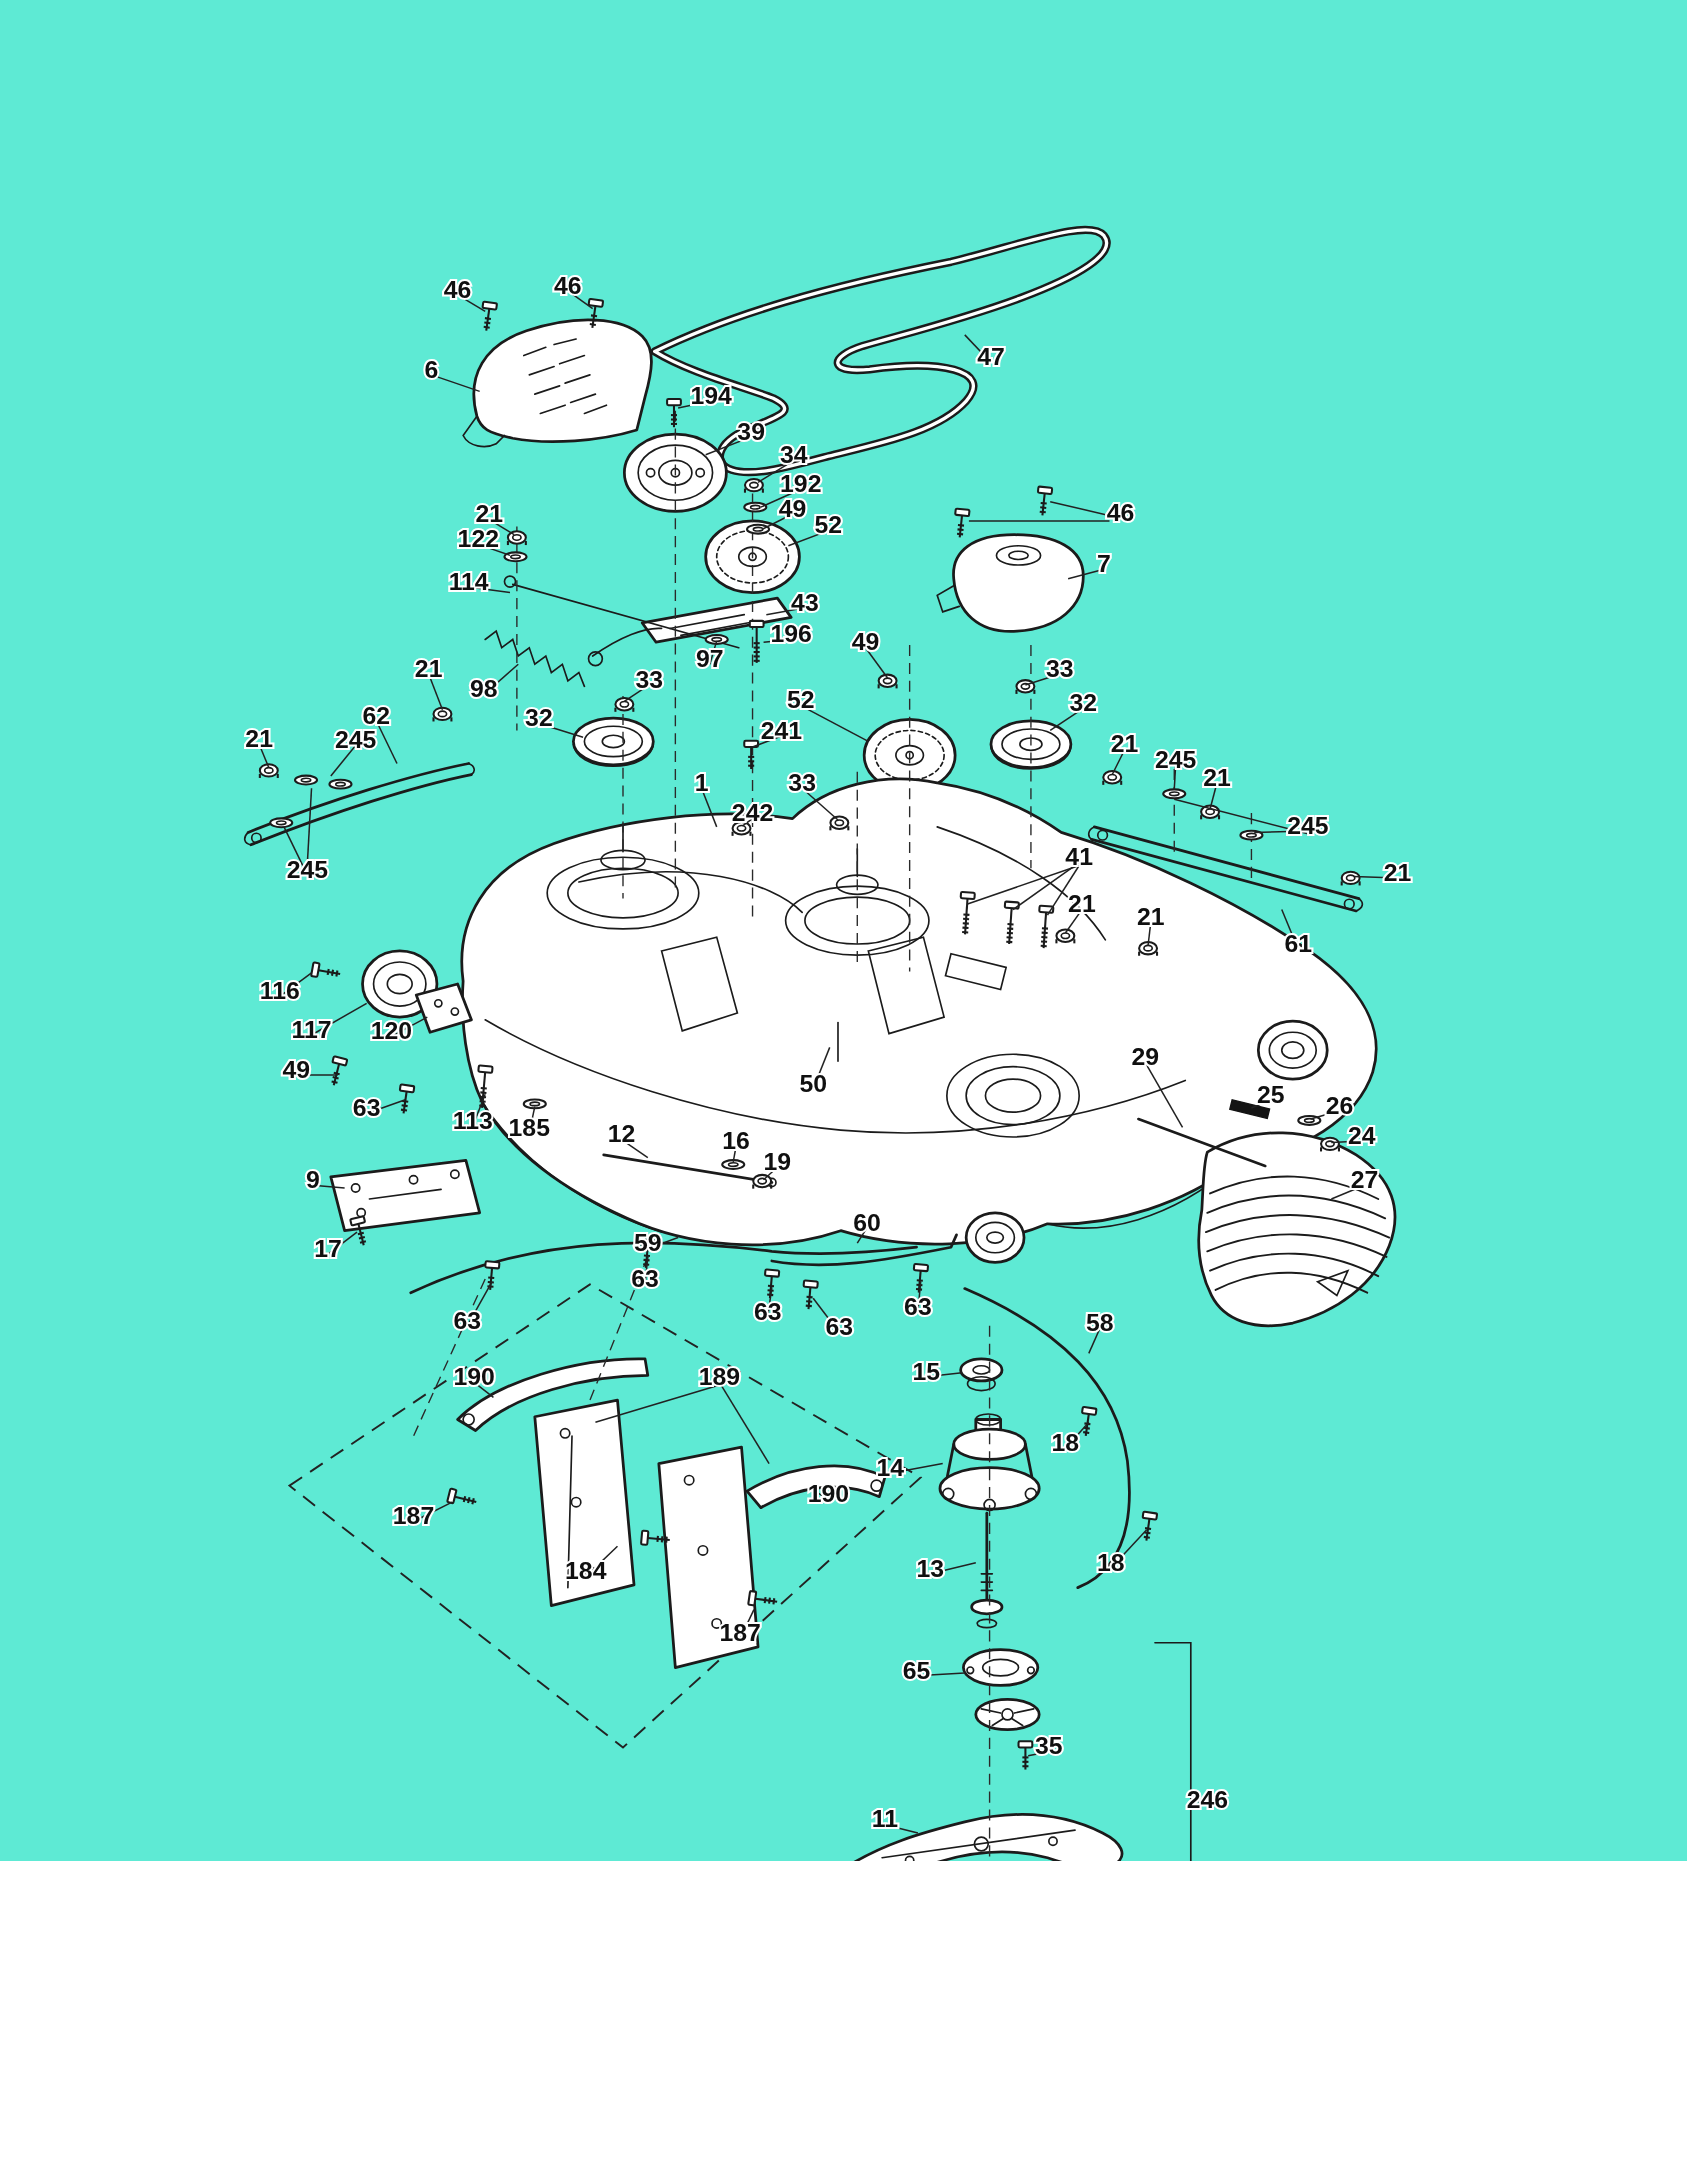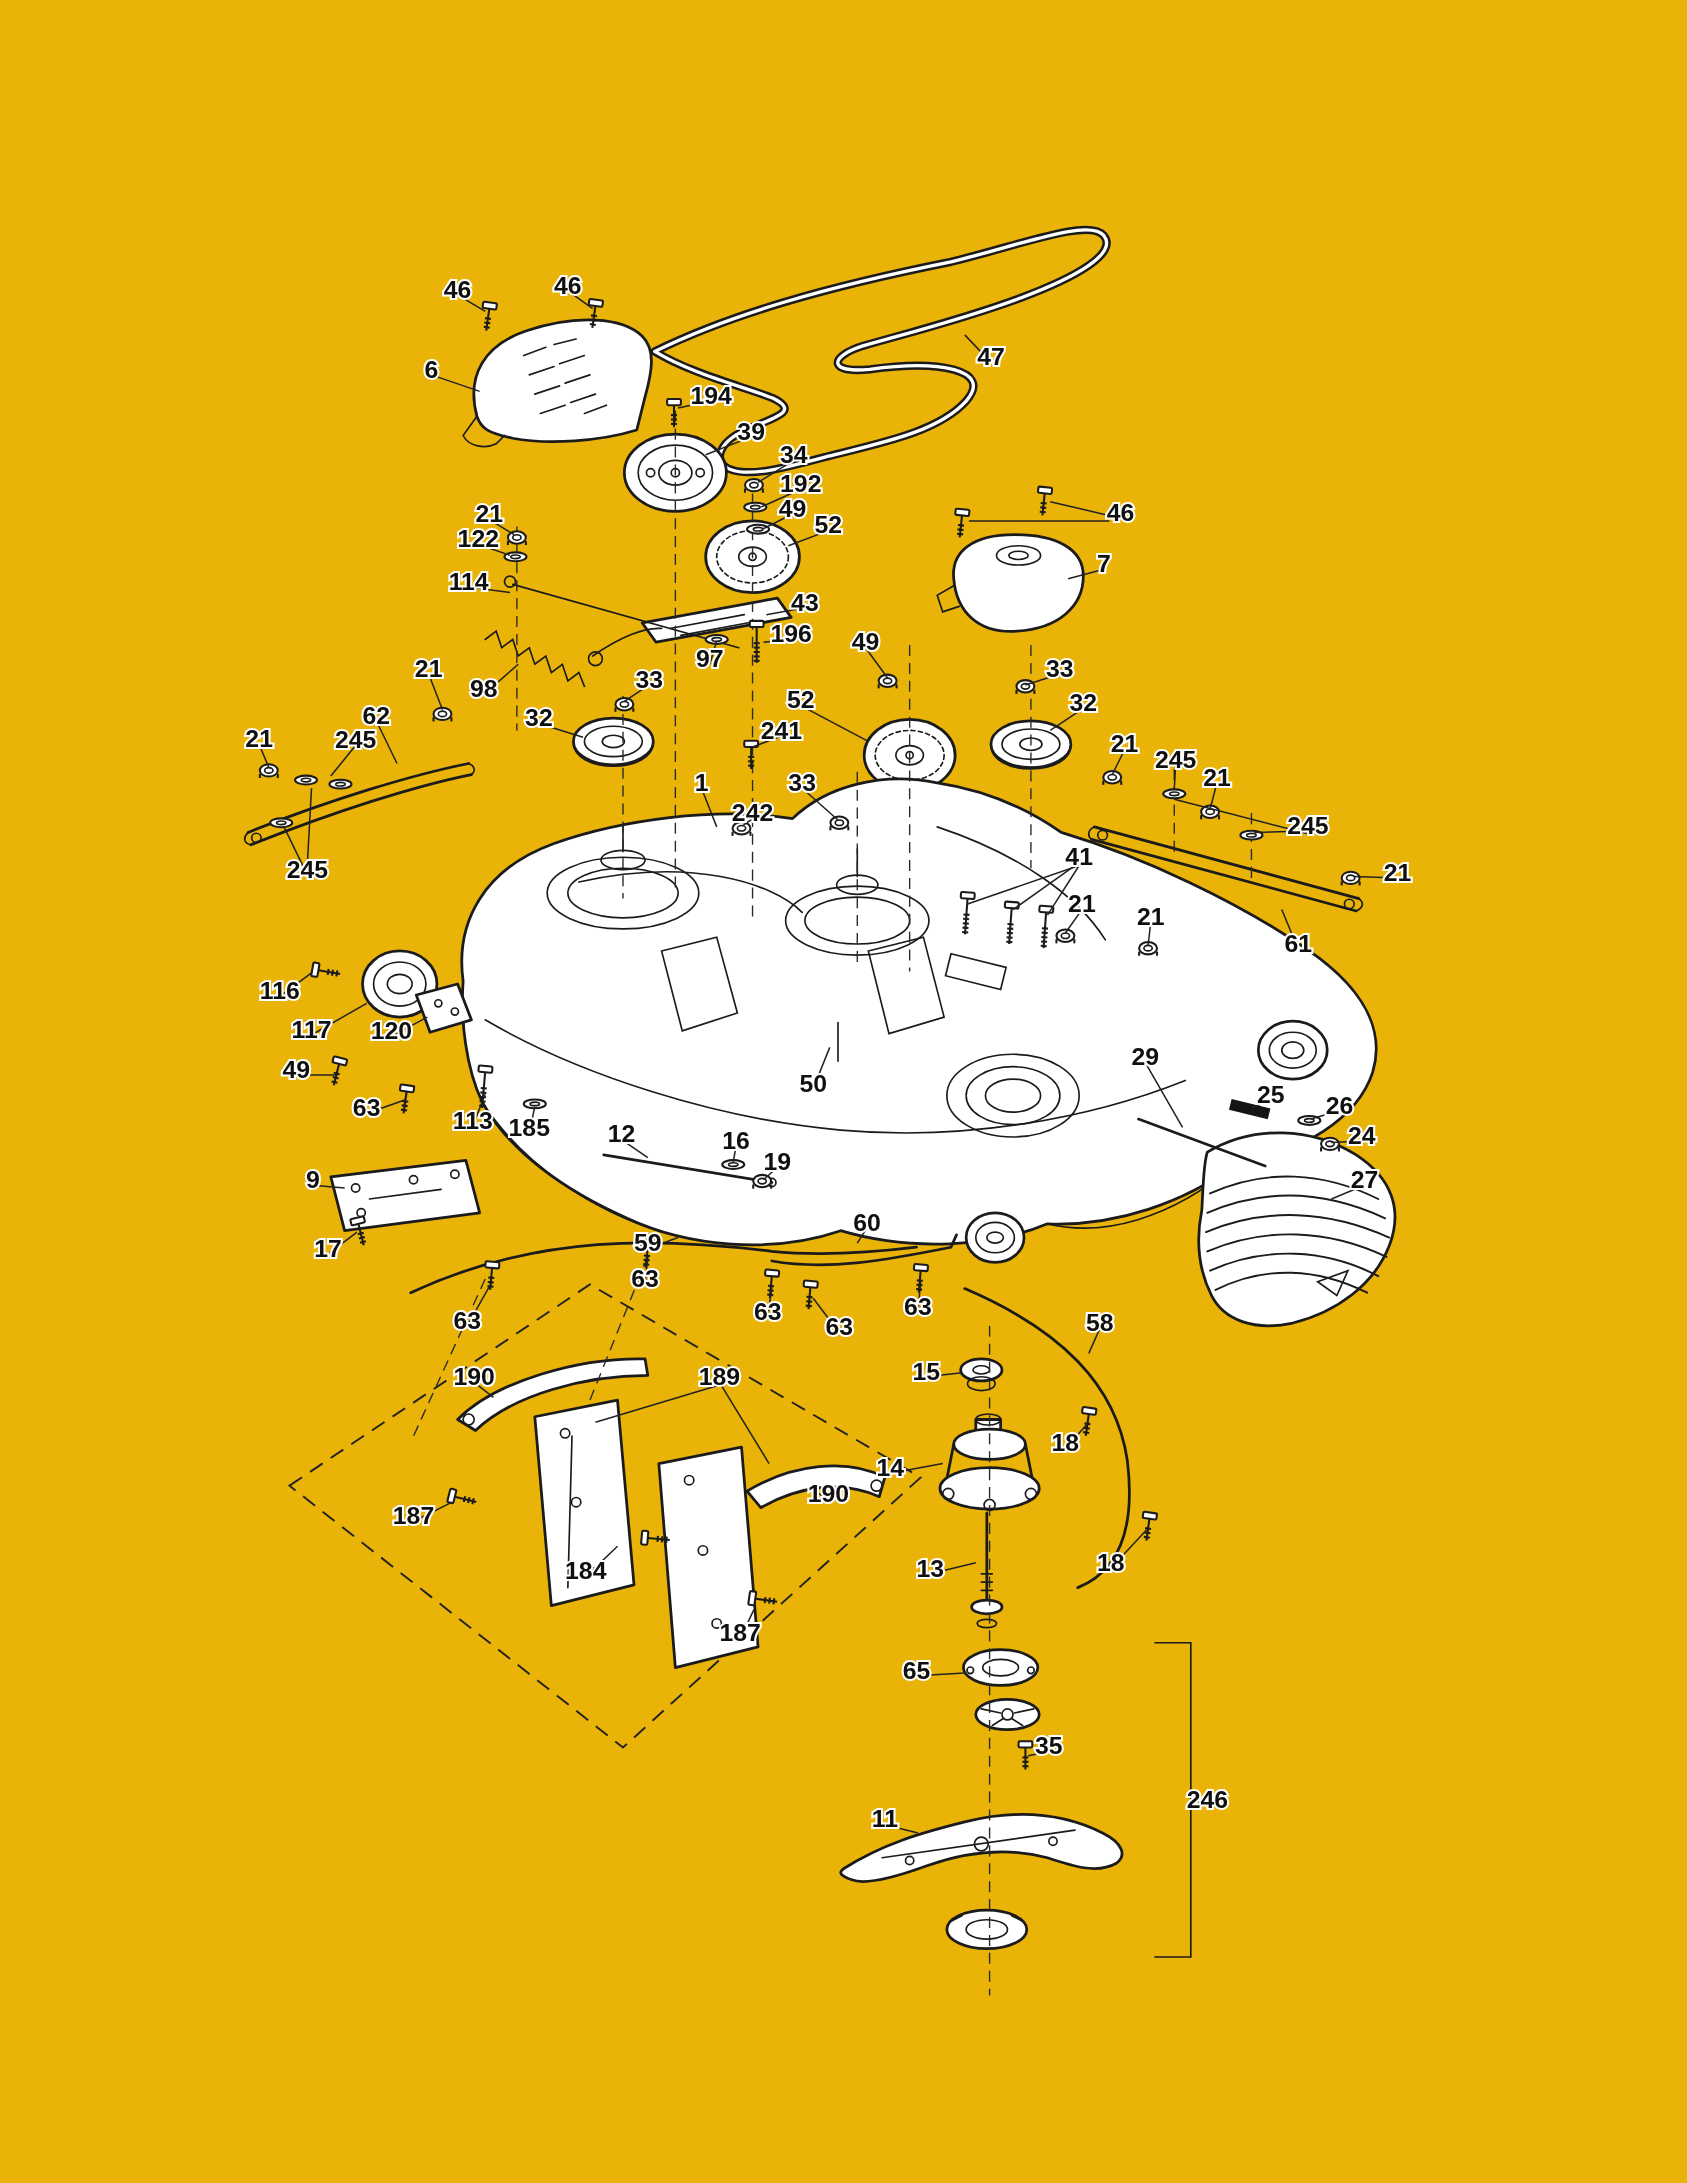--- a/index.html
+++ b/index.html
@@ -1,16 +1,16 @@
 <!DOCTYPE html>
 <html style="font-size:10.6px"><head>
 <meta charset="utf-8">
 <style>
   html,body{margin:0;padding:0;background:#ffffff;}
-  .page{width:1687px;height:2183px;background:#eab308;position:relative;overflow:hidden;}
+  .page{width:1687px;height:1861px;background:#5eead4;position:relative;overflow:hidden;}
   svg{display:block;}
   .outline{fill:none;stroke:#1b1b1b;stroke-width:2;stroke-linejoin:round;stroke-linecap:round;}
   .outline-f{fill:#ffffff;stroke:#1b1b1b;stroke-width:2;stroke-linejoin:round;stroke-linecap:round;}
   .thin{fill:none;stroke:#1b1b1b;stroke-width:1.2;stroke-linecap:round;}
   .rib{fill:none;stroke:#1b1b1b;stroke-width:1.4;stroke-linecap:round;}
   .axis{stroke:#2a2a2a;stroke-width:1;stroke-dasharray:8 5;fill:none;}
   .dashbox{stroke:#222;stroke-width:1.4;stroke-dasharray:11 7;fill:none;}
   .belt-outer{fill:none;stroke:#1b1b1b;stroke-width:6;stroke-linejoin:round;}
   .belt-inner{fill:none;stroke:#ffffff;stroke-width:2.4;stroke-linejoin:round;}
   .leader{stroke:#222;stroke-width:1.1;fill:none;}

